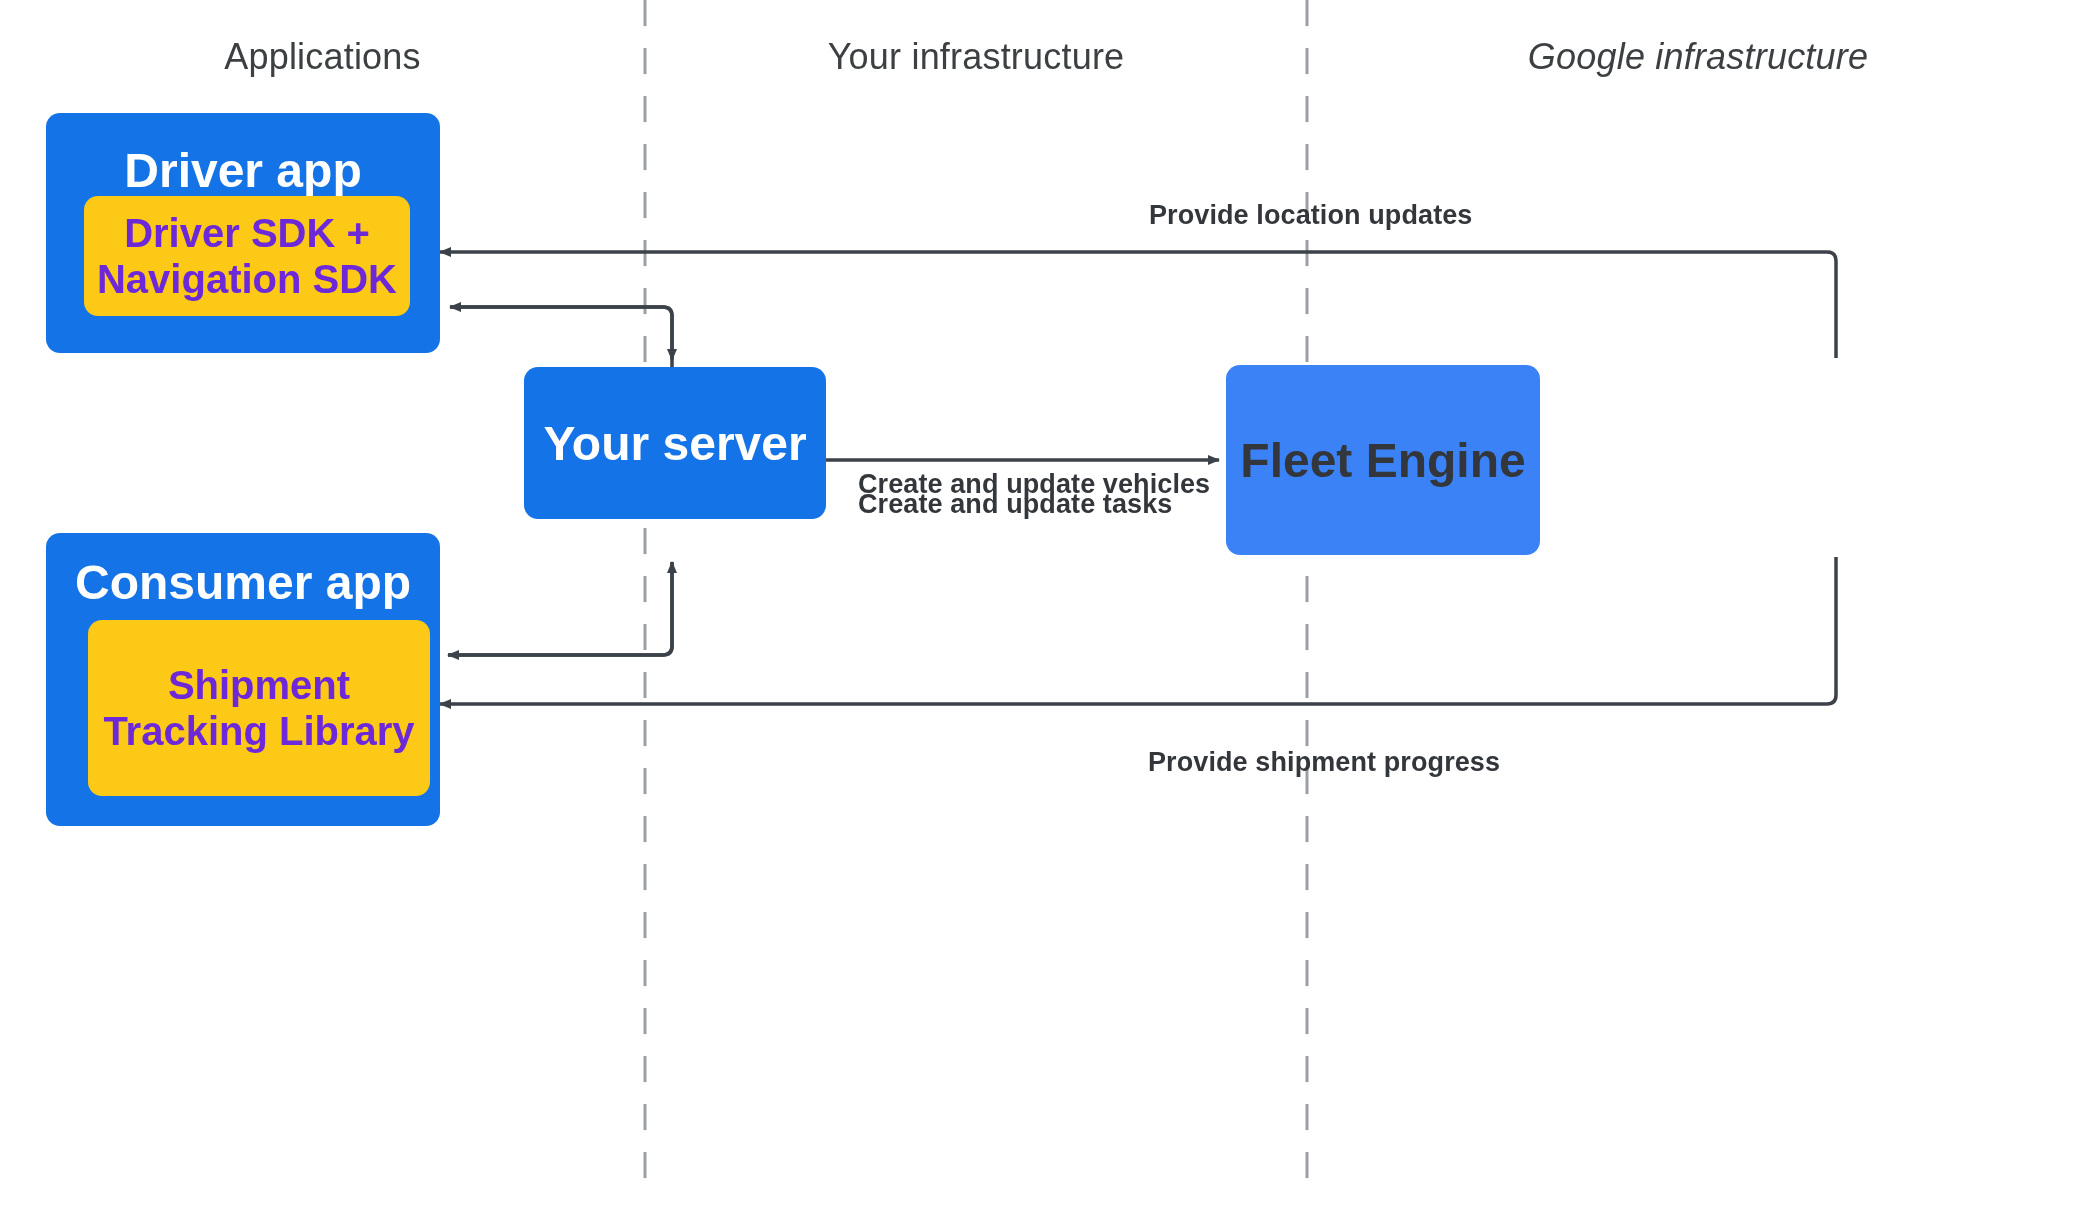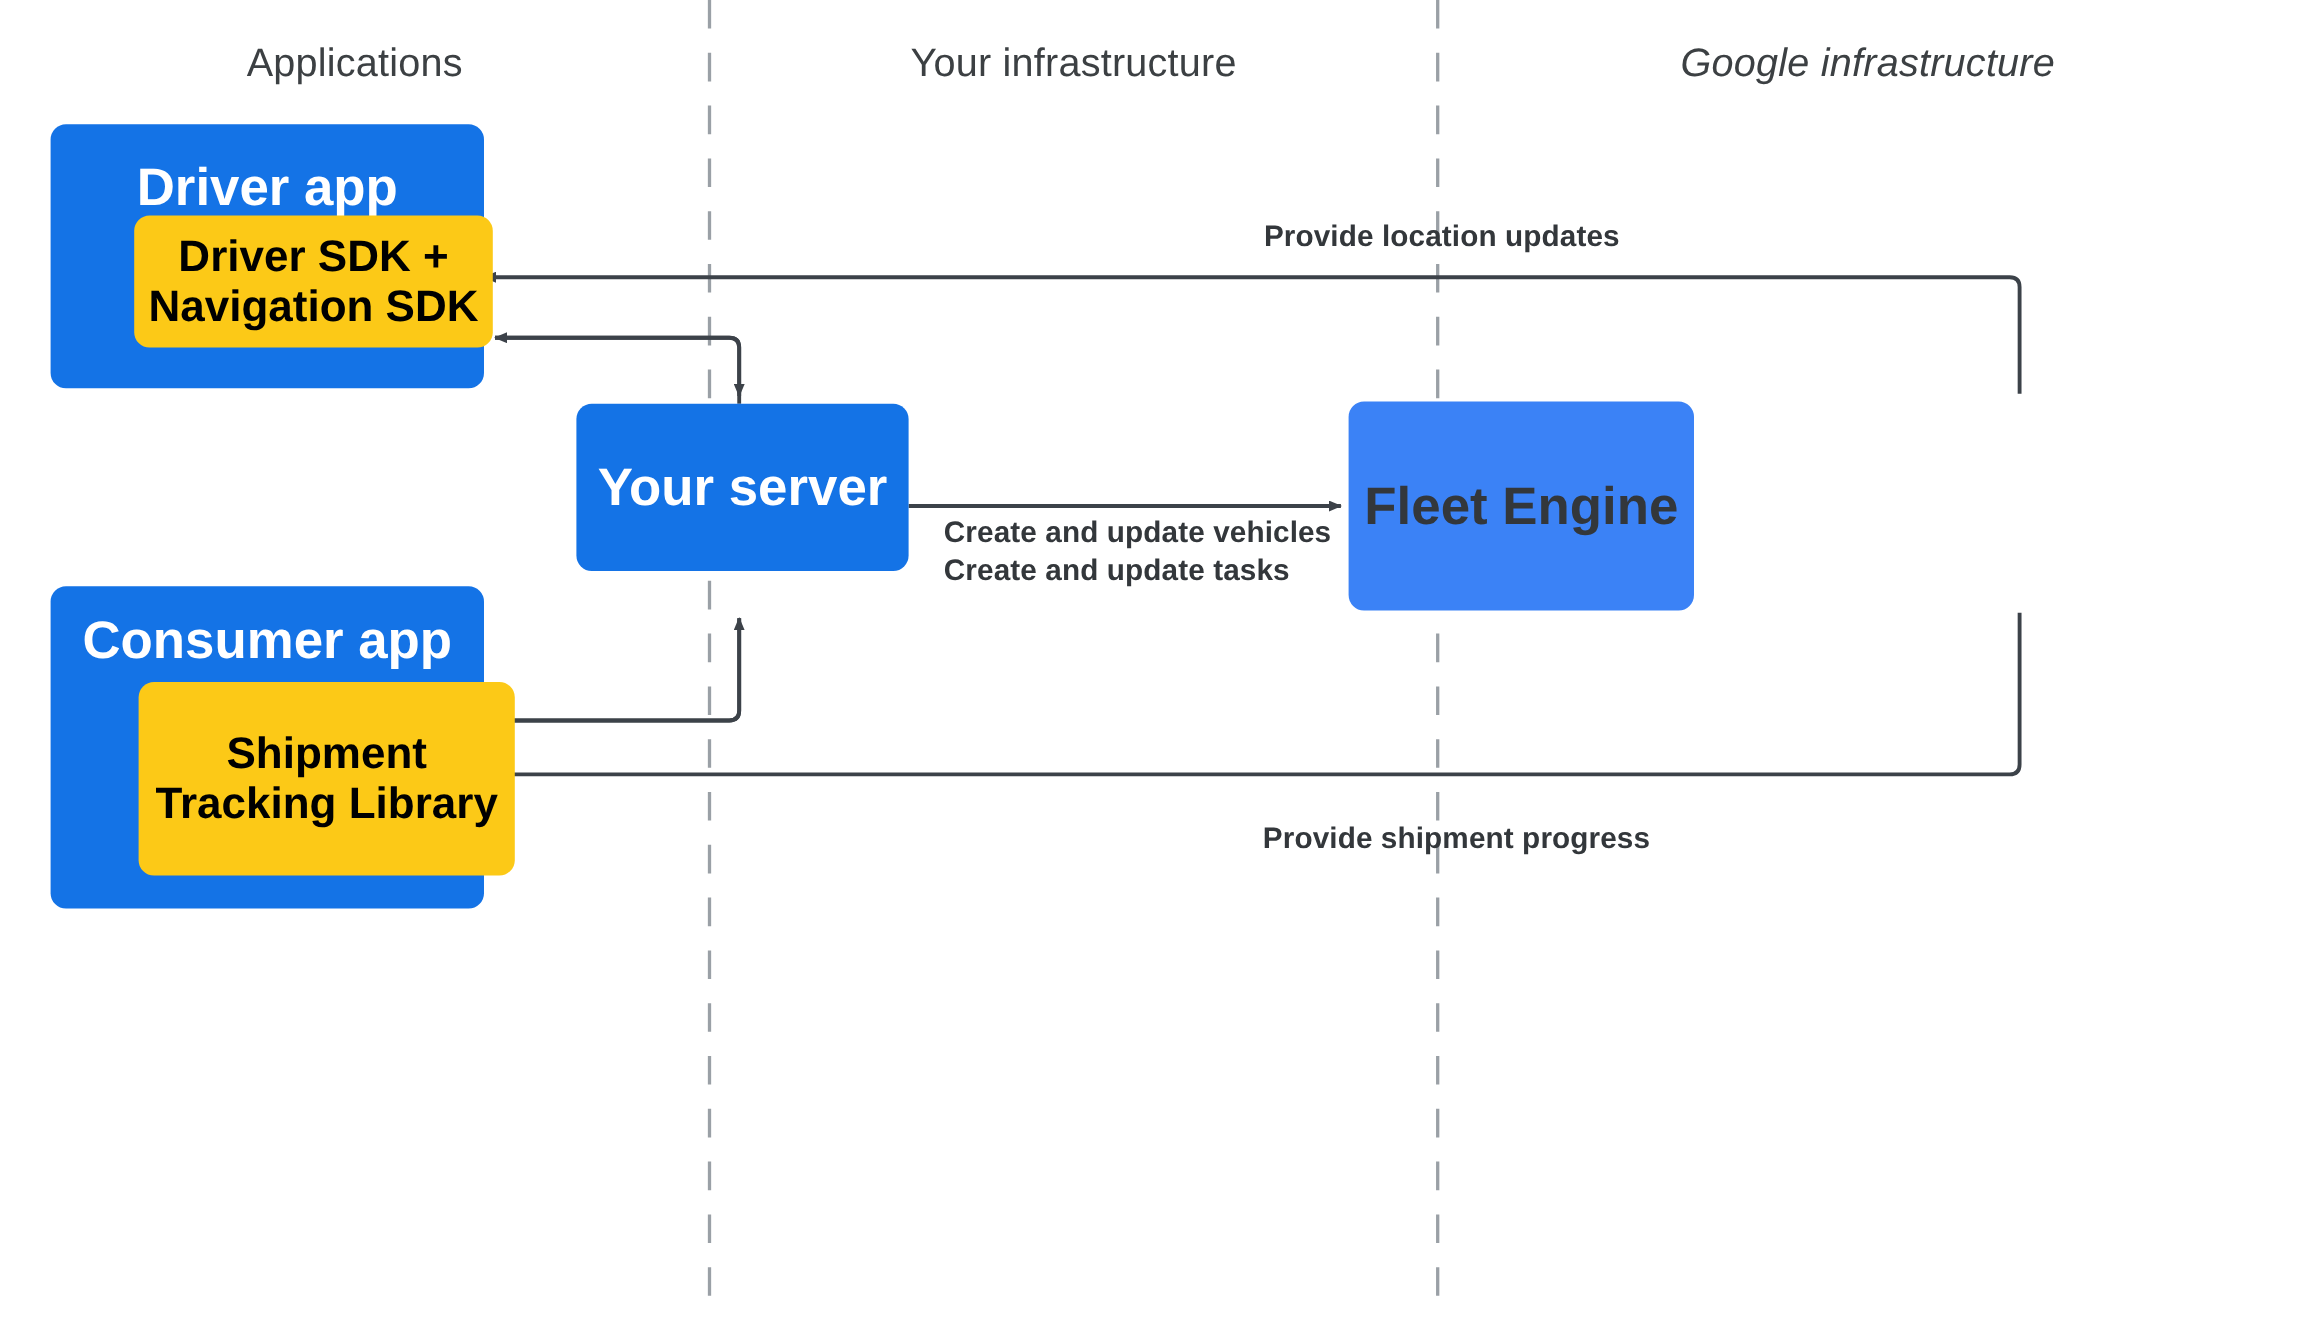--- a/index.html
+++ b/index.html
@@ -50,30 +50,29 @@
     text-align: center;
     color: #ffffff;
     font-weight: bold;
     font-size: 48px;
     white-space: nowrap;
   }
   .sdk-box {
     position: absolute;
     background: #FCC917;
     border-radius: 14px;
-    color: #000000;
+    color: #6d28d9;
     font-weight: bold;
     font-size: 40px;
     line-height: 1.16;
     display: flex;
     align-items: center;
     justify-content: center;
     text-align: center;
     box-sizing: border-box;
-    margin-left: 38px;
   }
 
   #box-driver-app   { left: 46px;  top: 113px; width: 394px; height: 240px; }
   #title-driver-app { top: 30px; }
   #box-driver-sdk   { left: 84px;  top: 196px; width: 326px; height: 120px; }
 
   #box-consumer-app   { left: 46px;  top: 533px; width: 394px; height: 293px; }
   #title-consumer-app { top: 22px; }
   #box-consumer-sdk   { left: 88px;  top: 620px; width: 342px; height: 176px; }
 
@@ -111,21 +110,21 @@
   .edge-label {
     position: absolute;
     color: #33373b;
     font-weight: bold;
     font-size: 27px;
     white-space: nowrap;
     letter-spacing: 0.1px;
   }
   #lbl-location-updates  { left: 1149px; top: 200px; }
   #lbl-create-vehicles   { left: 858px;  top: 469px; }
-  #lbl-create-tasks      { left: 858px;  top: 503px; }
+  #lbl-create-tasks      { left: 858px;  top: 489px; }
   #lbl-shipment-progress { left: 1148px; top: 747px; }
 </style>
 </head>
 <body>
 
 <div id="stage">
 
   <svg id="wires" viewBox="0 0 2089 1208" width="2089" height="1208" xmlns="http://www.w3.org/2000/svg">
     <defs>
       <marker id="arrowhead" viewBox="0 0 12 10" refX="11" refY="5" markerWidth="12" markerHeight="10" orient="auto-start-reverse" markerUnits="userSpaceOnUse">

